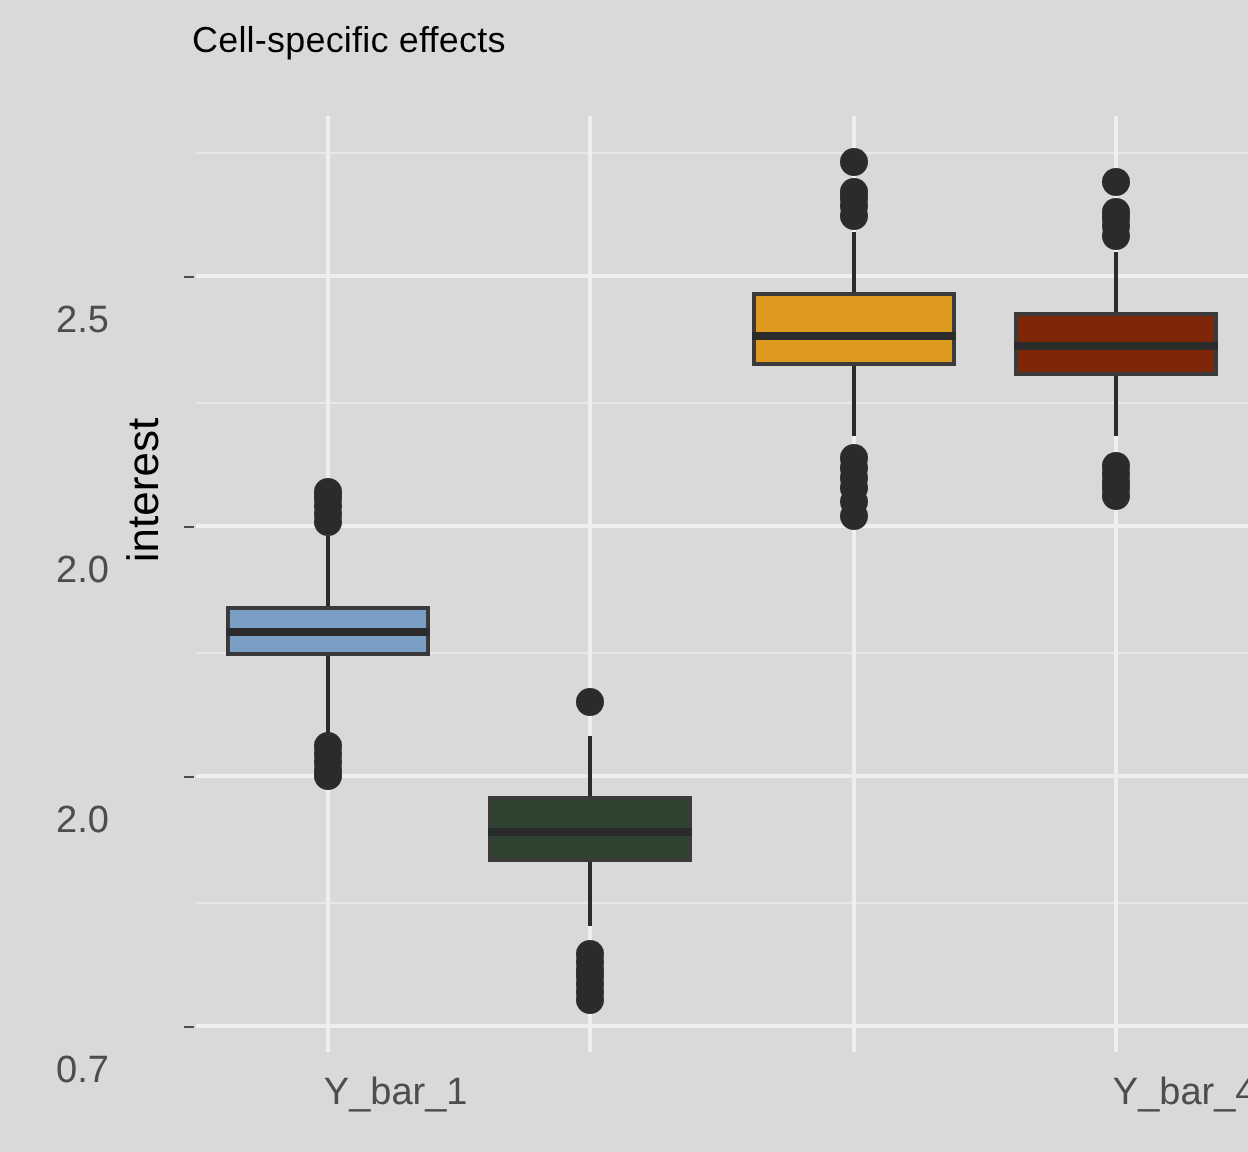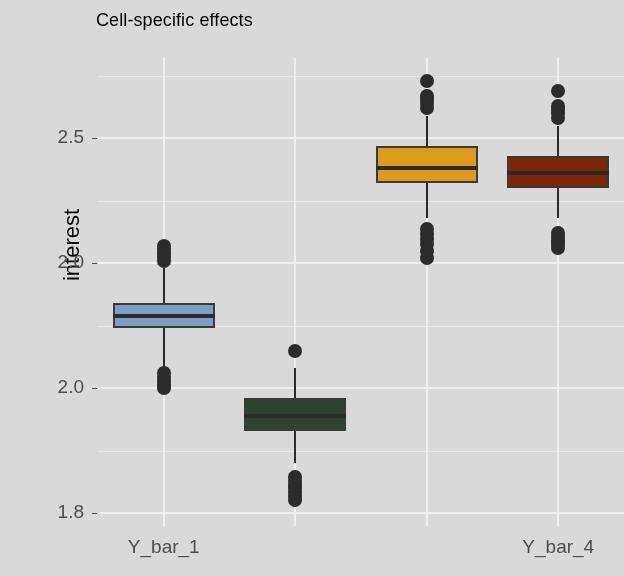--- a/index.html
+++ b/index.html
@@ -35,36 +35,36 @@
     font-size: 22px;
     color: #000000;
     transform: rotate(-90deg);
     transform-origin: center center;
     white-space: nowrap;
   }
   .y-tick-label {
     position: absolute;
     right: 0;
     width: 56px;
-    text-align: right;
     font-size: 19px;
     color: #4d4d4d;
     white-space: nowrap;
+    margin-top: 24px;
   }
   .y-tick-mark {
     position: absolute;
     left: 92px;
     width: 5px;
     height: 1px;
     background: #4d4d4d;
   }
   .x-tick-label {
     position: absolute;
     top: 536px;
-    text-align: center;
+    text-align: right;
     font-size: 19px;
     color: #4d4d4d;
     white-space: nowrap;
   }
   #plot-panel {
     position: absolute;
     left: 98px;
     top: 58px;
     width: 526px;
     height: 468px;
@@ -205,21 +205,21 @@
         <div class="outlier-blob" style="width: 14px; height: 14px; margin-left: -7px; top: 171.941px; background: rgb(43, 43, 43);"></div>
         <div class="outlier-blob" style="width: 14px; height: 14px; margin-left: -7px; top: 168.187px; background: rgb(43, 43, 43);"></div>
         <div class="outlier-blob" style="width: 14px; height: 14px; margin-left: -7px; top: 53.0642px; background: rgb(43, 43, 43);"></div>
         <div class="outlier-blob" style="width: 14px; height: 14px; margin-left: -7px; top: 48.0588px; background: rgb(43, 43, 43);"></div>
         <div class="outlier-blob" style="width: 14px; height: 14px; margin-left: -7px; top: 44.3048px; background: rgb(43, 43, 43);"></div>
         <div class="outlier-blob" style="width: 14px; height: 14px; margin-left: -7px; top: 40.5508px; background: rgb(43, 43, 43);"></div>
         <div class="outlier-blob" style="width: 14px; height: 14px; margin-left: -7px; top: 25.5348px; background: rgb(43, 43, 43);"></div>
       </div>
     </div>
 
-<div class="y-tick-label" style="top: 501.487px; left: 28px; width: 56px;">1.8</div>
+<div class="y-tick-label" style="top: 501.487px; left: 28px; width: 56px;">0.7</div>
     <div class="y-tick-mark" style="top: 513.487px;"></div>
     <div class="y-tick-label" style="top: 376.353px; left: 28px; width: 56px;">2.0</div>
     <div class="y-tick-mark" style="top: 388.353px;"></div>
     <div class="y-tick-label" style="top: 251.219px; left: 28px; width: 56px;">2.0</div>
     <div class="y-tick-mark" style="top: 263.219px;"></div>
     <div class="y-tick-label" style="top: 126.086px; left: 28px; width: 56px;">2.5</div>
     <div class="y-tick-mark" style="top: 138.086px;"></div>
     <div class="x-tick-label" style="left: 93.75px; width: 140px;">Y_bar_1</div>
     <div class="x-tick-label" style="left: 488.25px; width: 140px;">Y_bar_4</div>
   </div>

